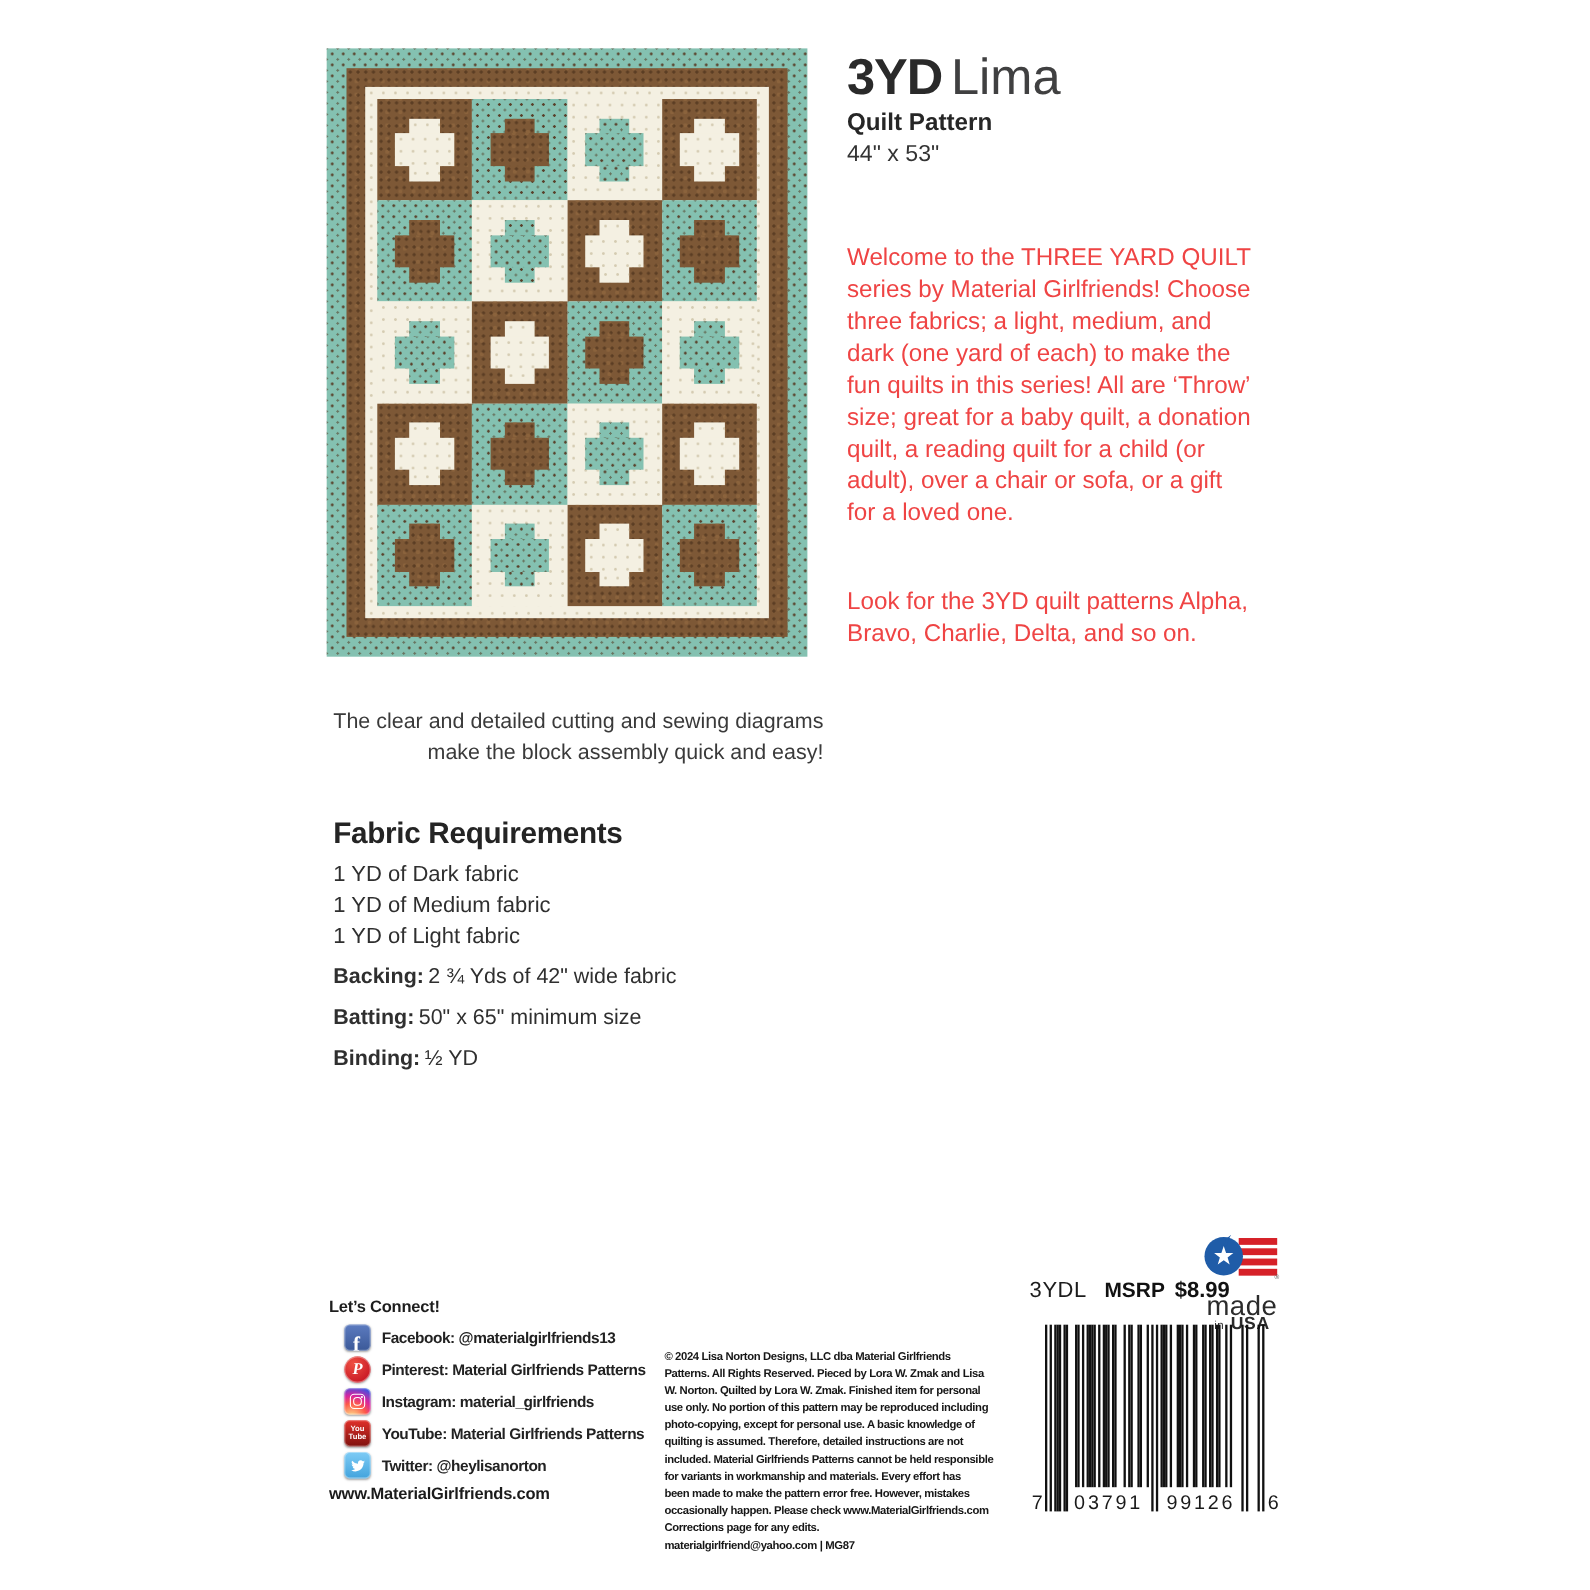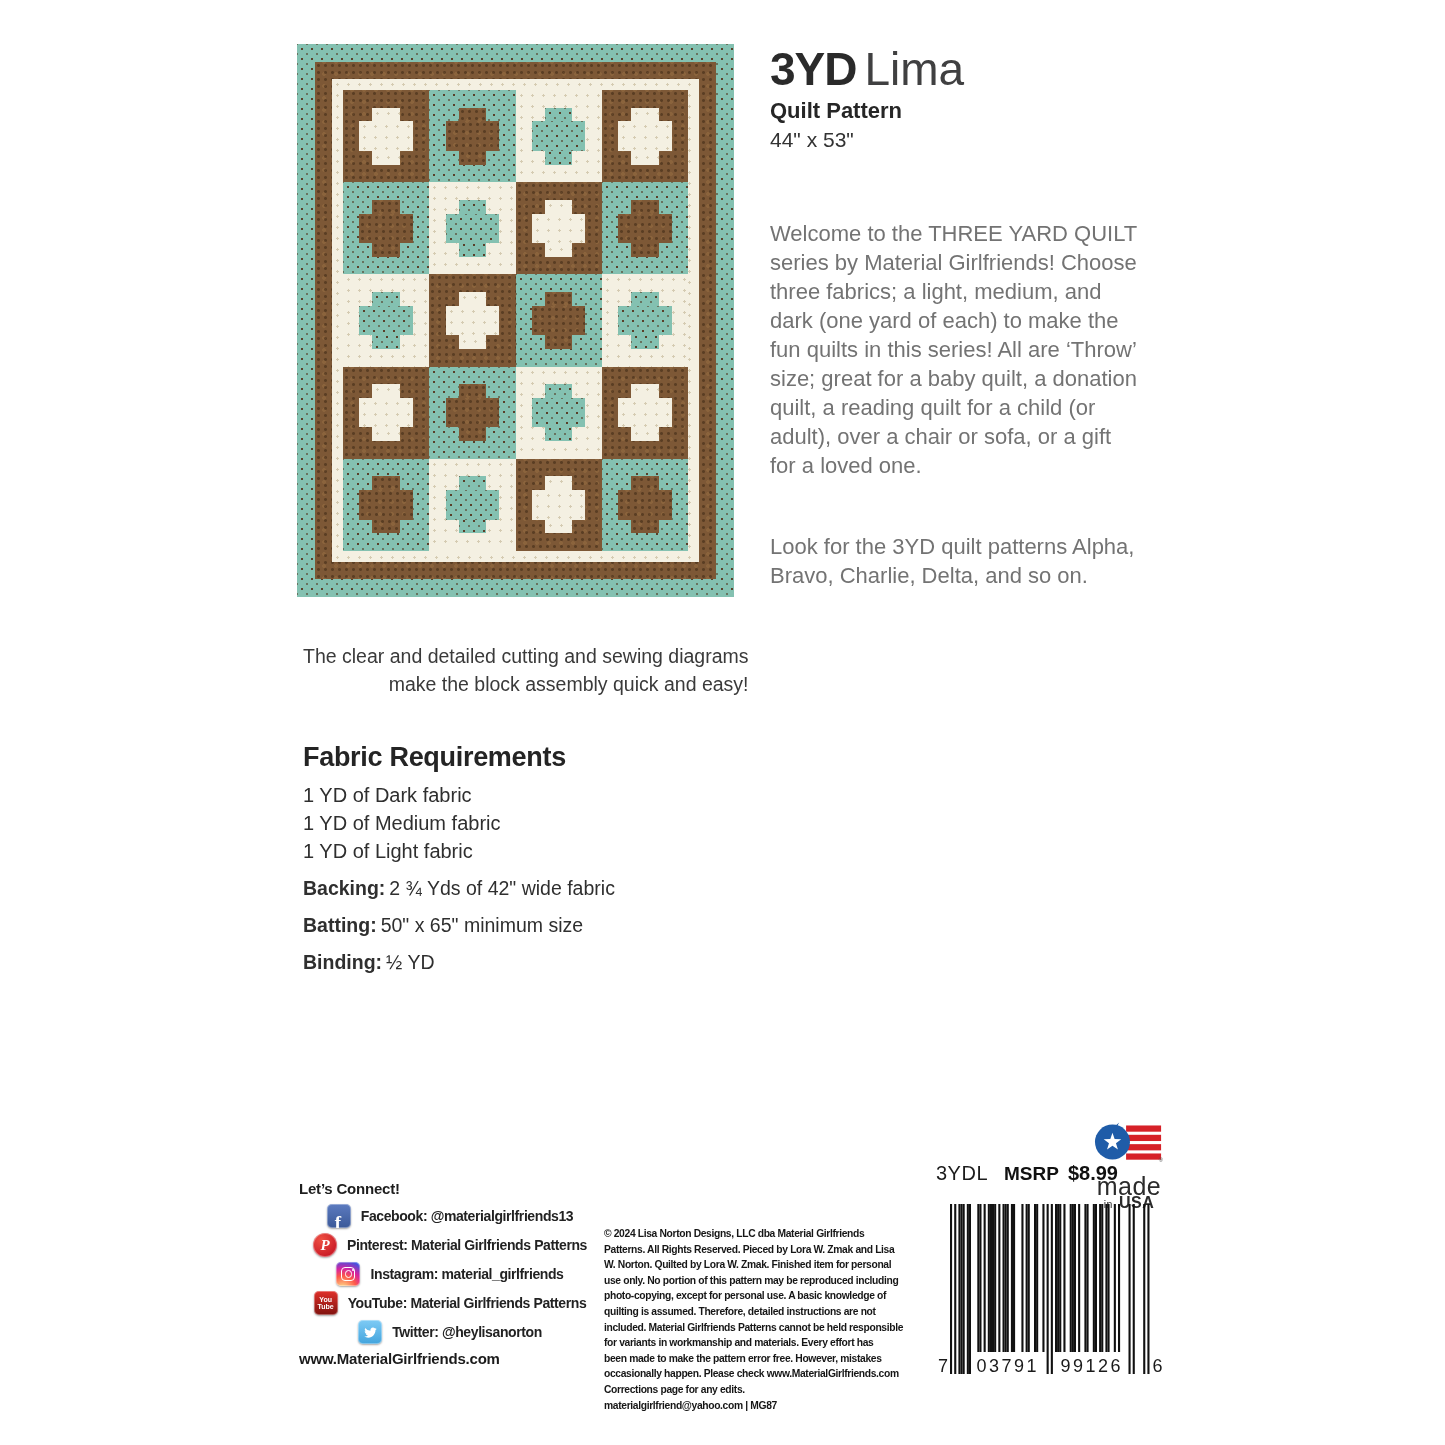--- a/index.html
+++ b/index.html
@@ -34,38 +34,38 @@
   
   .title-block{position:absolute;left:770px;top:44px;}
   .title-line{font-size:46px;line-height:50px;color:#2a2a2a;}
   .t-bold{font-weight:800;letter-spacing:-1px;}
   .t-light{font-weight:300;color:#404041;margin-left:8px;}
   .t-sub{font-size:22px;font-weight:700;color:#262626;margin-top:4px;line-height:26px;}
   .t-size{font-size:21px;color:#333;margin-top:3px;line-height:26px;}
 
   
   .intro{position:absolute;left:770px;top:190px;width:404px;font-size:22px;
-         line-height:29px;color:#737373;white-space:pre-line;}
+         line-height:29px;color:#ef4444;white-space:pre-line;}
   .intro .para2{margin-top:23px;}
 
   
   .tagline{position:absolute;left:303px;top:642px;font-size:19.5px;line-height:28px;
            color:#3a3a3a;white-space:pre-line;text-align:right;}
 
   
   .fabric{position:absolute;left:303px;top:742px;color:#2f2f2f;}
   .fabric h2{margin:0 0 8px 0;font-size:27px;font-weight:800;color:#242424;letter-spacing:-.3px;}
   .yardage{font-size:20px;line-height:28px;white-space:pre-line;}
   .freq-line{font-size:19.5px;line-height:27px;margin-top:10px;}
   .freq-line b{font-weight:800;margin-right:4px;}
 
   
   .connect{position:absolute;left:299px;top:1180px;}
   .connect h3{margin:0 0 7px 0;font-size:15px;font-weight:700;color:#1e1e1e;letter-spacing:-.2px;}
-  .social-row{display:flex;align-items:center;height:24px;margin:0 0 5px 14px;cursor:pointer;justify-content:center;}
+  .social-row{display:flex;align-items:center;height:24px;margin:0 0 5px 14px;cursor:pointer;}
   .slabel{margin-left:10px;font-size:14px;font-weight:600;letter-spacing:-.4px;color:#222;}
   .website{margin-top:6px;font-size:15px;font-weight:700;letter-spacing:-.2px;color:#1b1b1b;}
 
   .sicon{width:24px;height:24px;border-radius:5px;flex:0 0 auto;display:flex;flex-direction:column;
          align-items:center;justify-content:center;color:#fff;position:relative;overflow:hidden;
          box-shadow:inset 0 0 0 1px rgba(255,255,255,.35),0 1px 2px rgba(0,0,0,.35);}
   .fb{background:linear-gradient(#5c7bc0,var(--facebook_blue));}
   .fb::after{content:"f";font-size:19px;font-weight:700;font-family:"Liberation Serif",serif;
              position:absolute;bottom:-4px;left:8px;line-height:1;}
   .pin{background:radial-gradient(circle at 35% 28%,#ef5043,var(--pinterest_red));border-radius:50%;}

